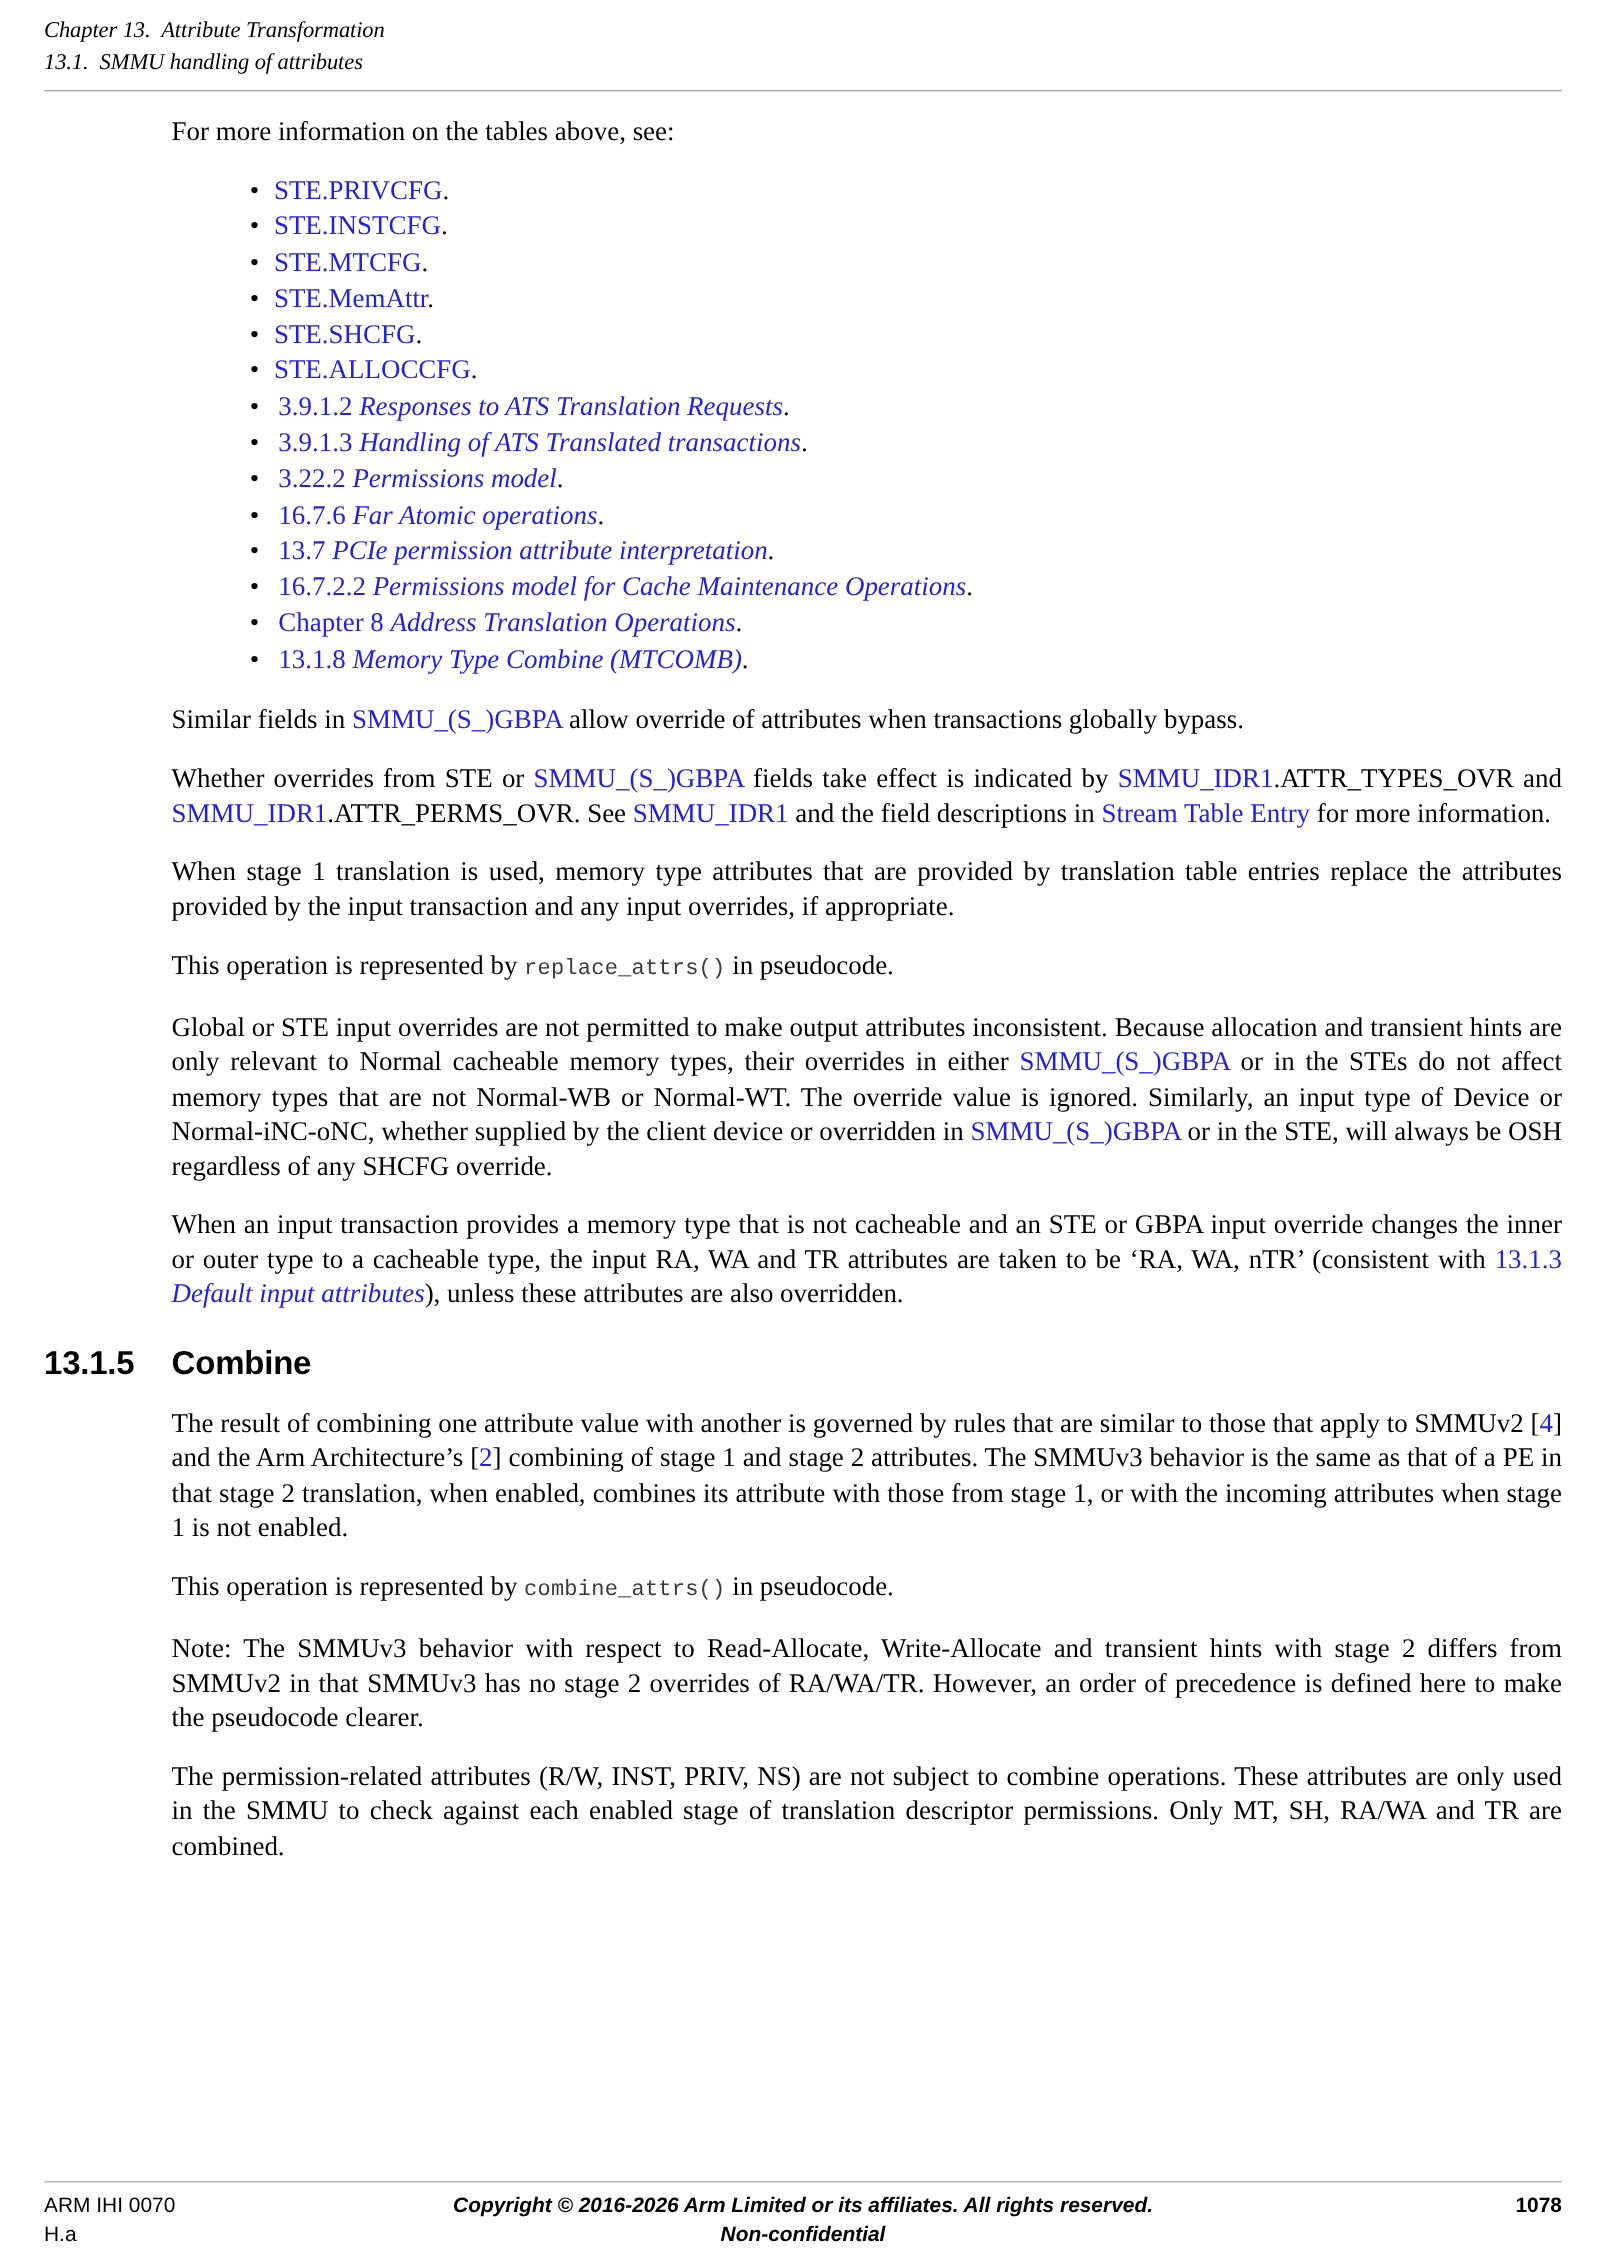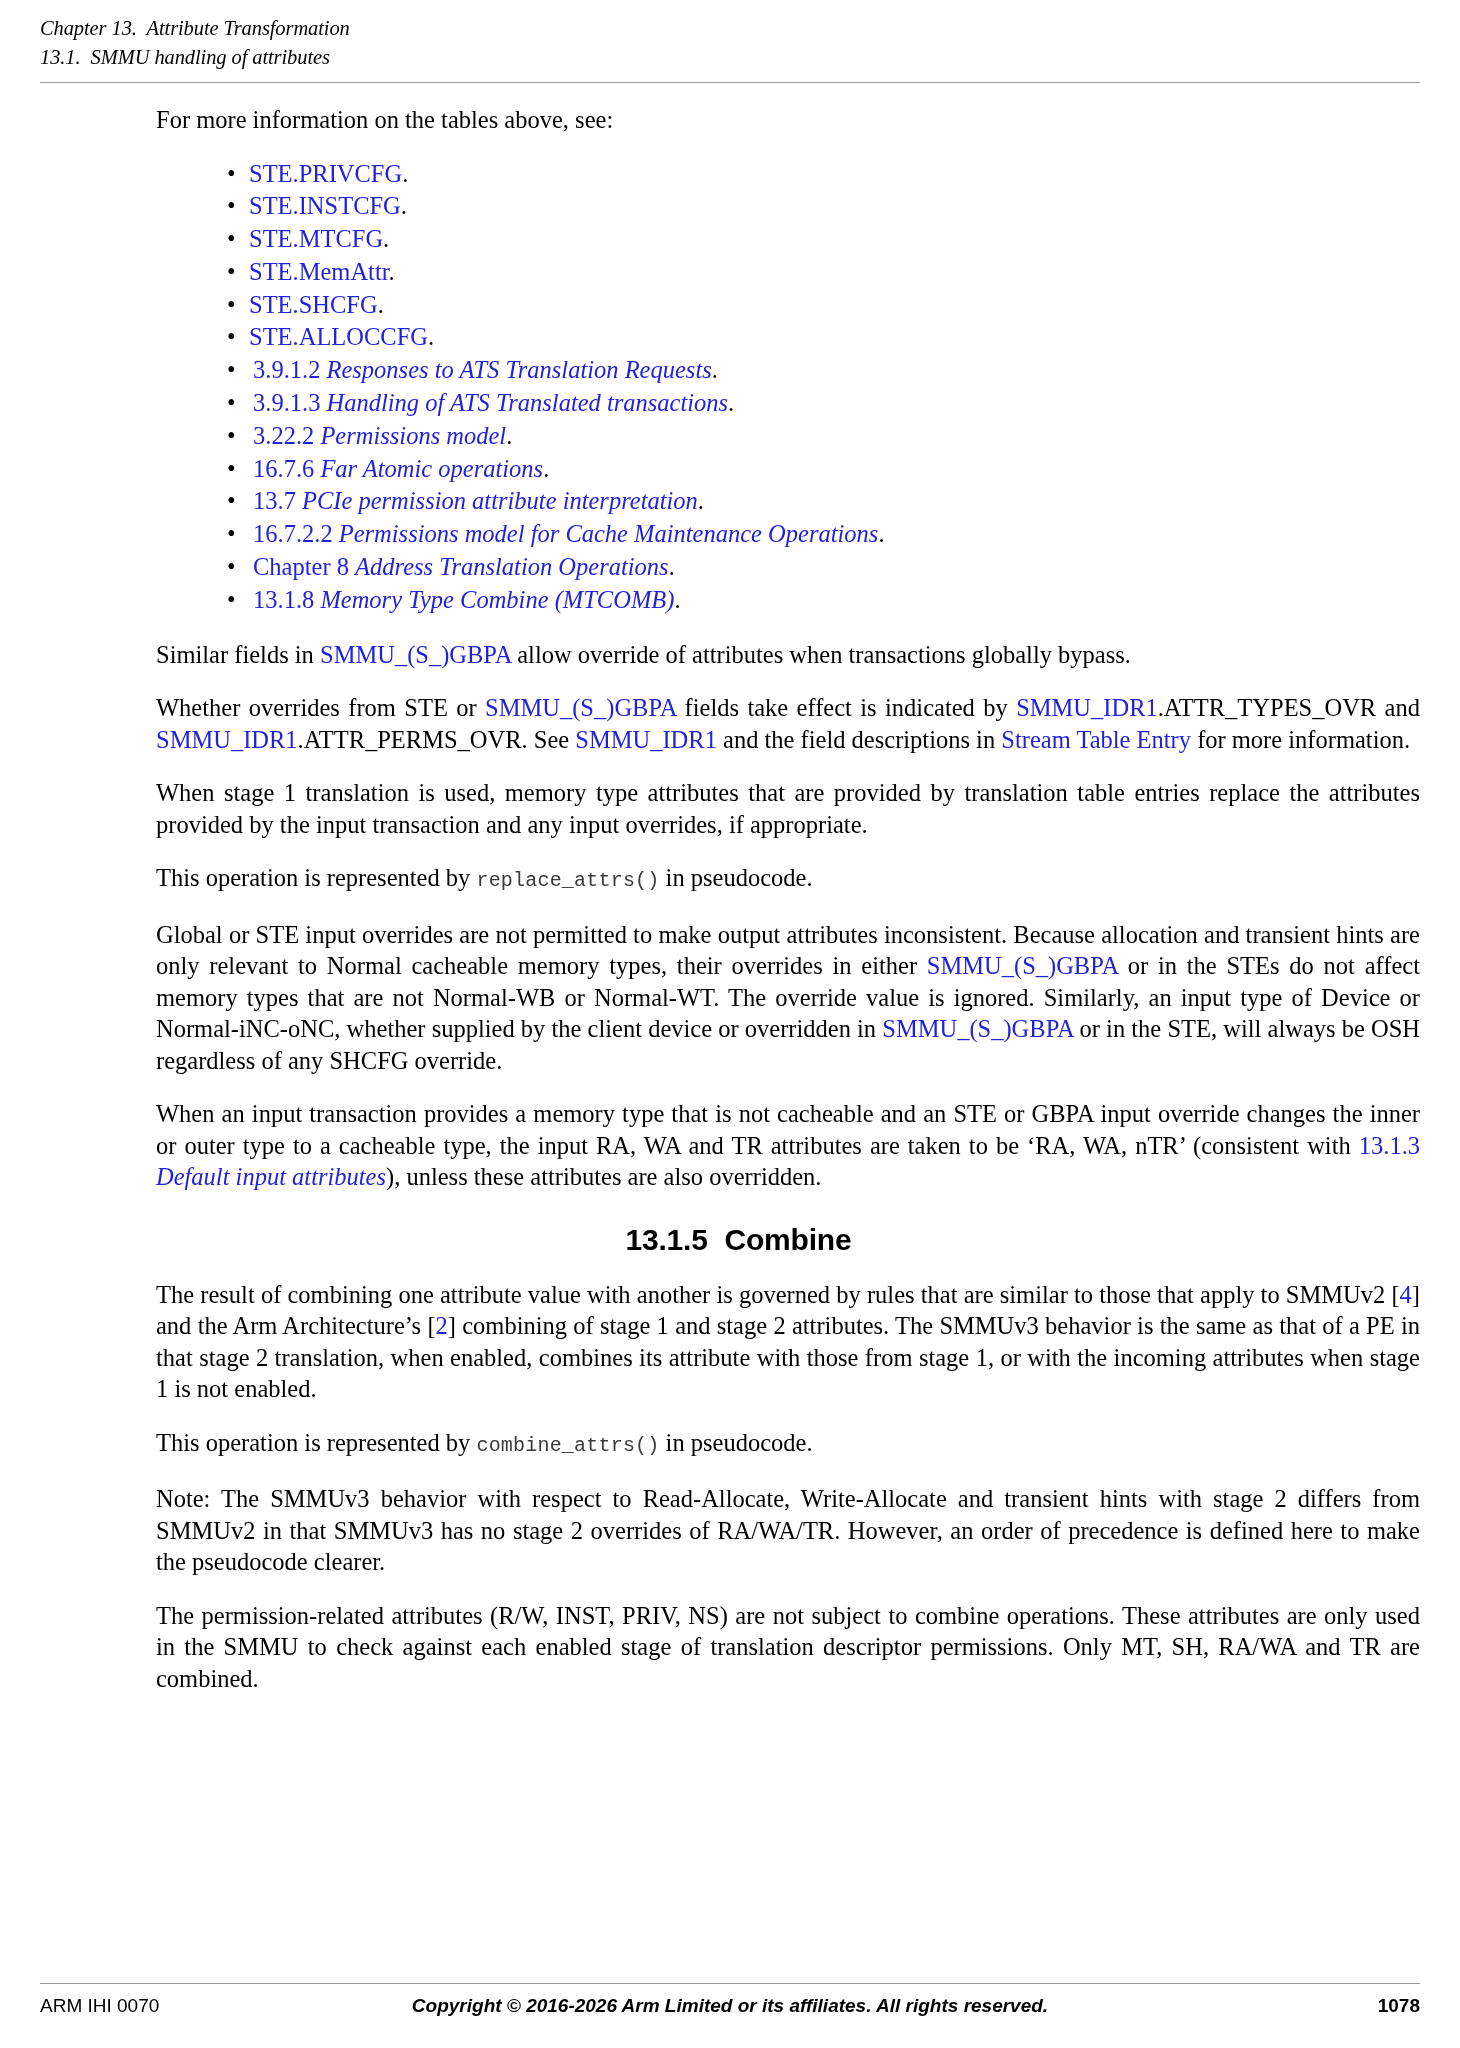--- a/index.html
+++ b/index.html
@@ -110,21 +110,20 @@
   h2.sec-head {
     margin: 0;
     padding: 0;
     position: relative;
     font-family: "Liberation Sans", "DejaVu Sans", sans-serif;
     font-weight: bold;
     font-size: 30px;
     line-height: 38px;
     letter-spacing: -0.2px;
     color: #000;
-    text-align: center;
   }
   h2.sec-head .num {
     display: inline-block;
     width: 116px;
   }
   .sec-block { margin: 28px 0 20px 0; }
 
   
   .footer-rule {
     position: absolute;
@@ -231,13 +230,17 @@
 
 </div>
 
 <div class="footer-rule"></div>
 <div class="footer">
   <div class="footer-row">
     <span class="f-left">ARM IHI 0070</span>
     <span class="f-center">Copyright © 2016-2026 Arm Limited or its affiliates. All rights reserved.</span>
     <span class="f-right">1078</span>
   </div>
+  <div class="footer-row">
+    <span class="f-left">H.a</span>
+    <span class="f-center">Non-confidential</span>
+  </div>
 </div>
 
 </body></html>

